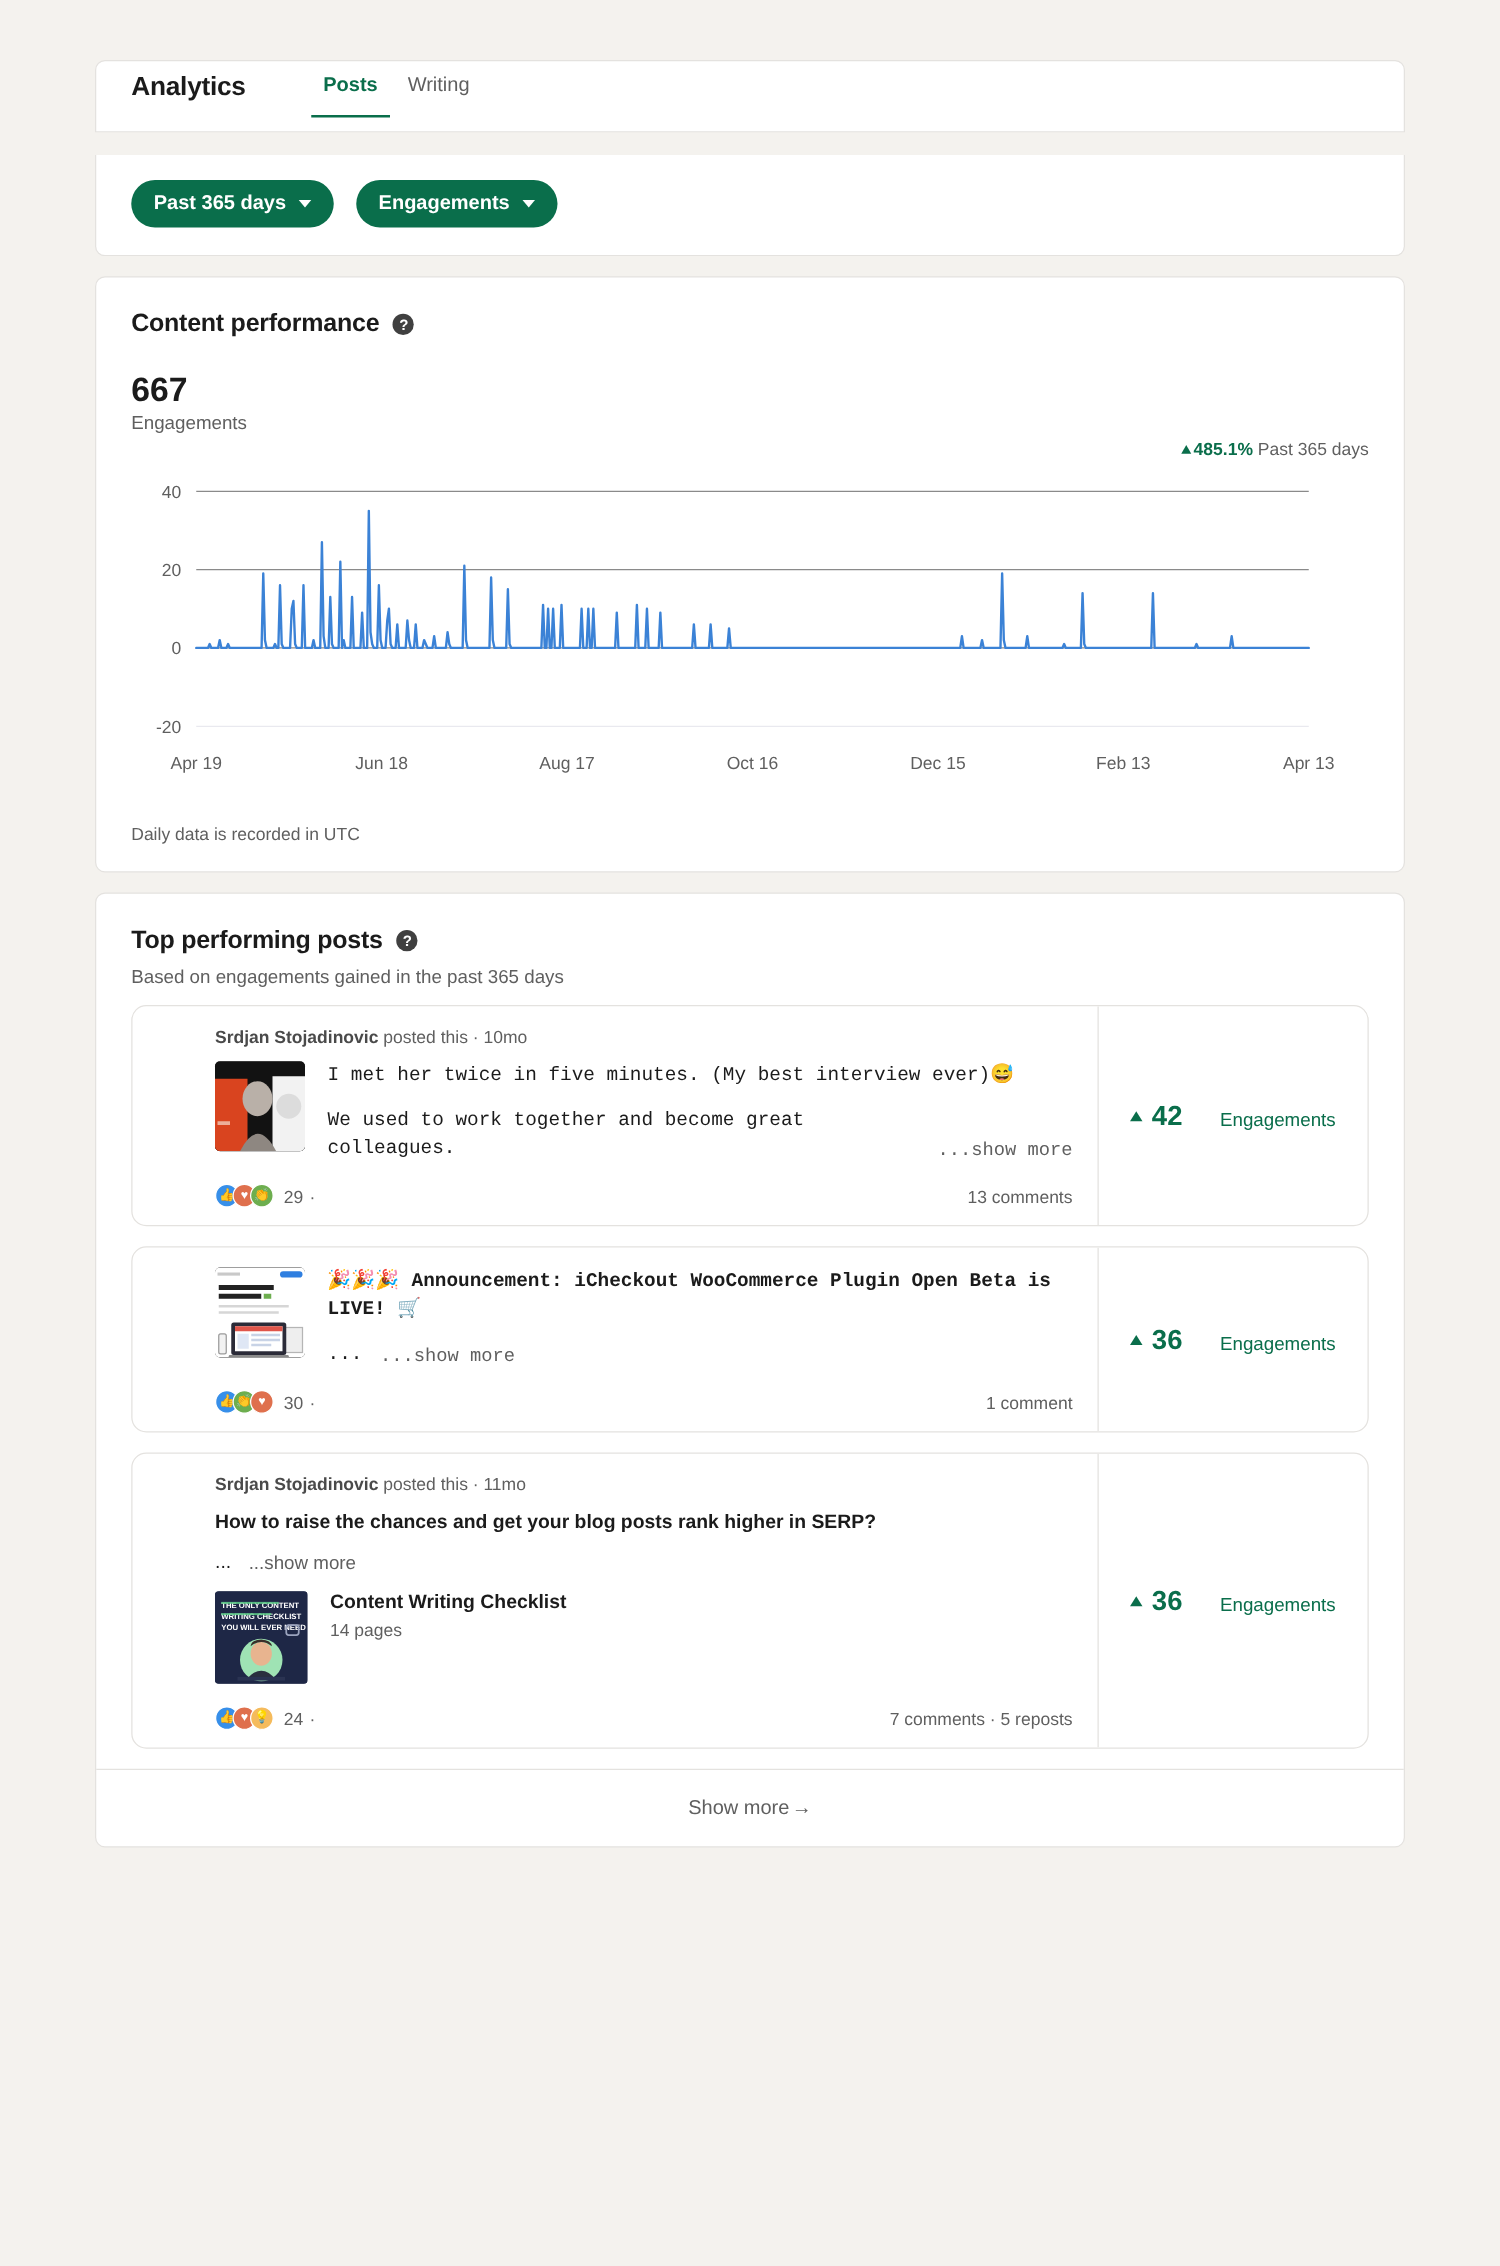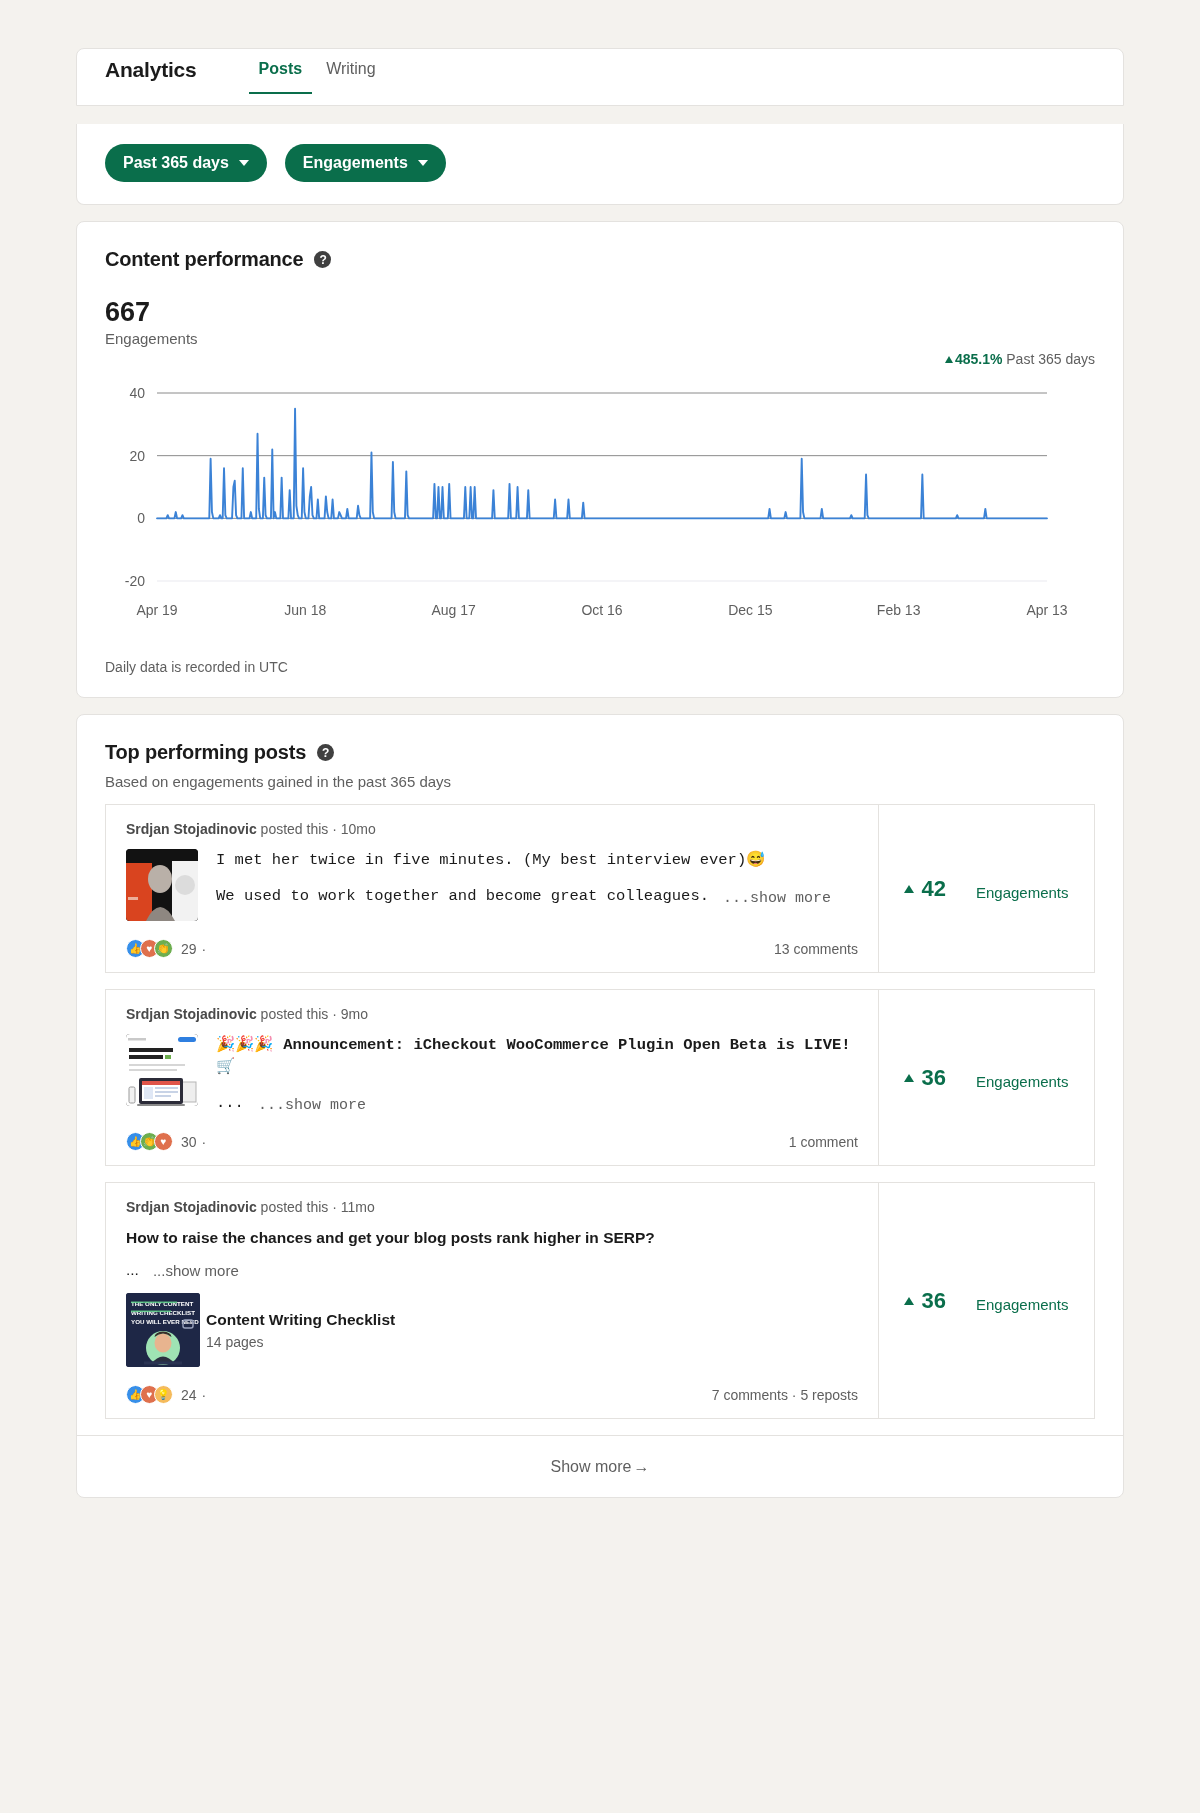--- a/index.html
+++ b/index.html
@@ -164,24 +164,25 @@
     font-size: 14px;
     color: #5f5f5f;
     margin-top: 26px;
   }
 
   
   .posts-list { padding: 0 28px; }
   .post-row {
     display: flex;
     border: 1px solid #e4e2df;
-    border-radius: 0;
+    border-radius: 12px;
     margin-bottom: 16px;
     overflow: hidden;
     background: #fff;
+    padding-left: 46px;
   }
   .post-main {
     flex: 1 1 auto;
     padding: 16px 20px 14px 20px;
     min-width: 0;
     display: flex;
     flex-direction: column;
   }
   .post-byline {
     font-size: 14px;
@@ -216,23 +217,23 @@
     font-size: 15px;
     color: #5f5f5f;
     white-space: nowrap;
     cursor: pointer;
     margin-left: 14px;
   }
   .ellipsis { font-size: 15.5px; color: #1b1b1b; }
 
   .doc-attach {
     display: flex;
-    gap: 6px;
+    gap: 18px;
     margin-top: 14px;
-    align-items: center;
+    align-items: flex-start;
   }
   .doc-thumb {
     width: 74px; height: 74px;
     flex: 0 0 74px;
     border-radius: 3px;
     overflow: hidden;
     background: #1e2746;
   }
   .doc-title { font-size: 15.5px; font-weight: bold; color: #1b1b1b; }
   .doc-pages { font-size: 14px; color: #5f5f5f; margin-top: 5px; }
@@ -436,24 +437,20 @@
       <div class="post-stat">
         <div class="stat-num">
           <i class="stat-tri"></i>
           <span>42</span>
         </div>
         <div class="stat-label">Engagements</div>
       </div>
           </div>
           <div class="post-row">
       <div class="post-main">
-        <div class="post-byline">
-          <b>Srdjan Stojadinovic</b>
-          <span>posted this · 9mo</span>
-        </div>
 
         <div class="post-body">
           <div class="thumb"><svg viewBox="0 0 72 72" width="72" height="72">
       <rect width="72" height="72" fill="#ffffff"></rect>
       <rect x="2" y="4" width="18" height="2.5" fill="#c9c9c9"></rect>
       <rect x="52" y="3" width="18" height="5" rx="2.5" fill="#2f7fe0"></rect>
       <rect x="3" y="14" width="44" height="4" fill="#222"></rect>
       <rect x="3" y="21" width="34" height="4" fill="#222"></rect>
       <rect x="39" y="21" width="6" height="4" fill="#6dae4f"></rect>
       <rect x="3" y="30" width="56" height="2" fill="#d6d6d6"></rect>

